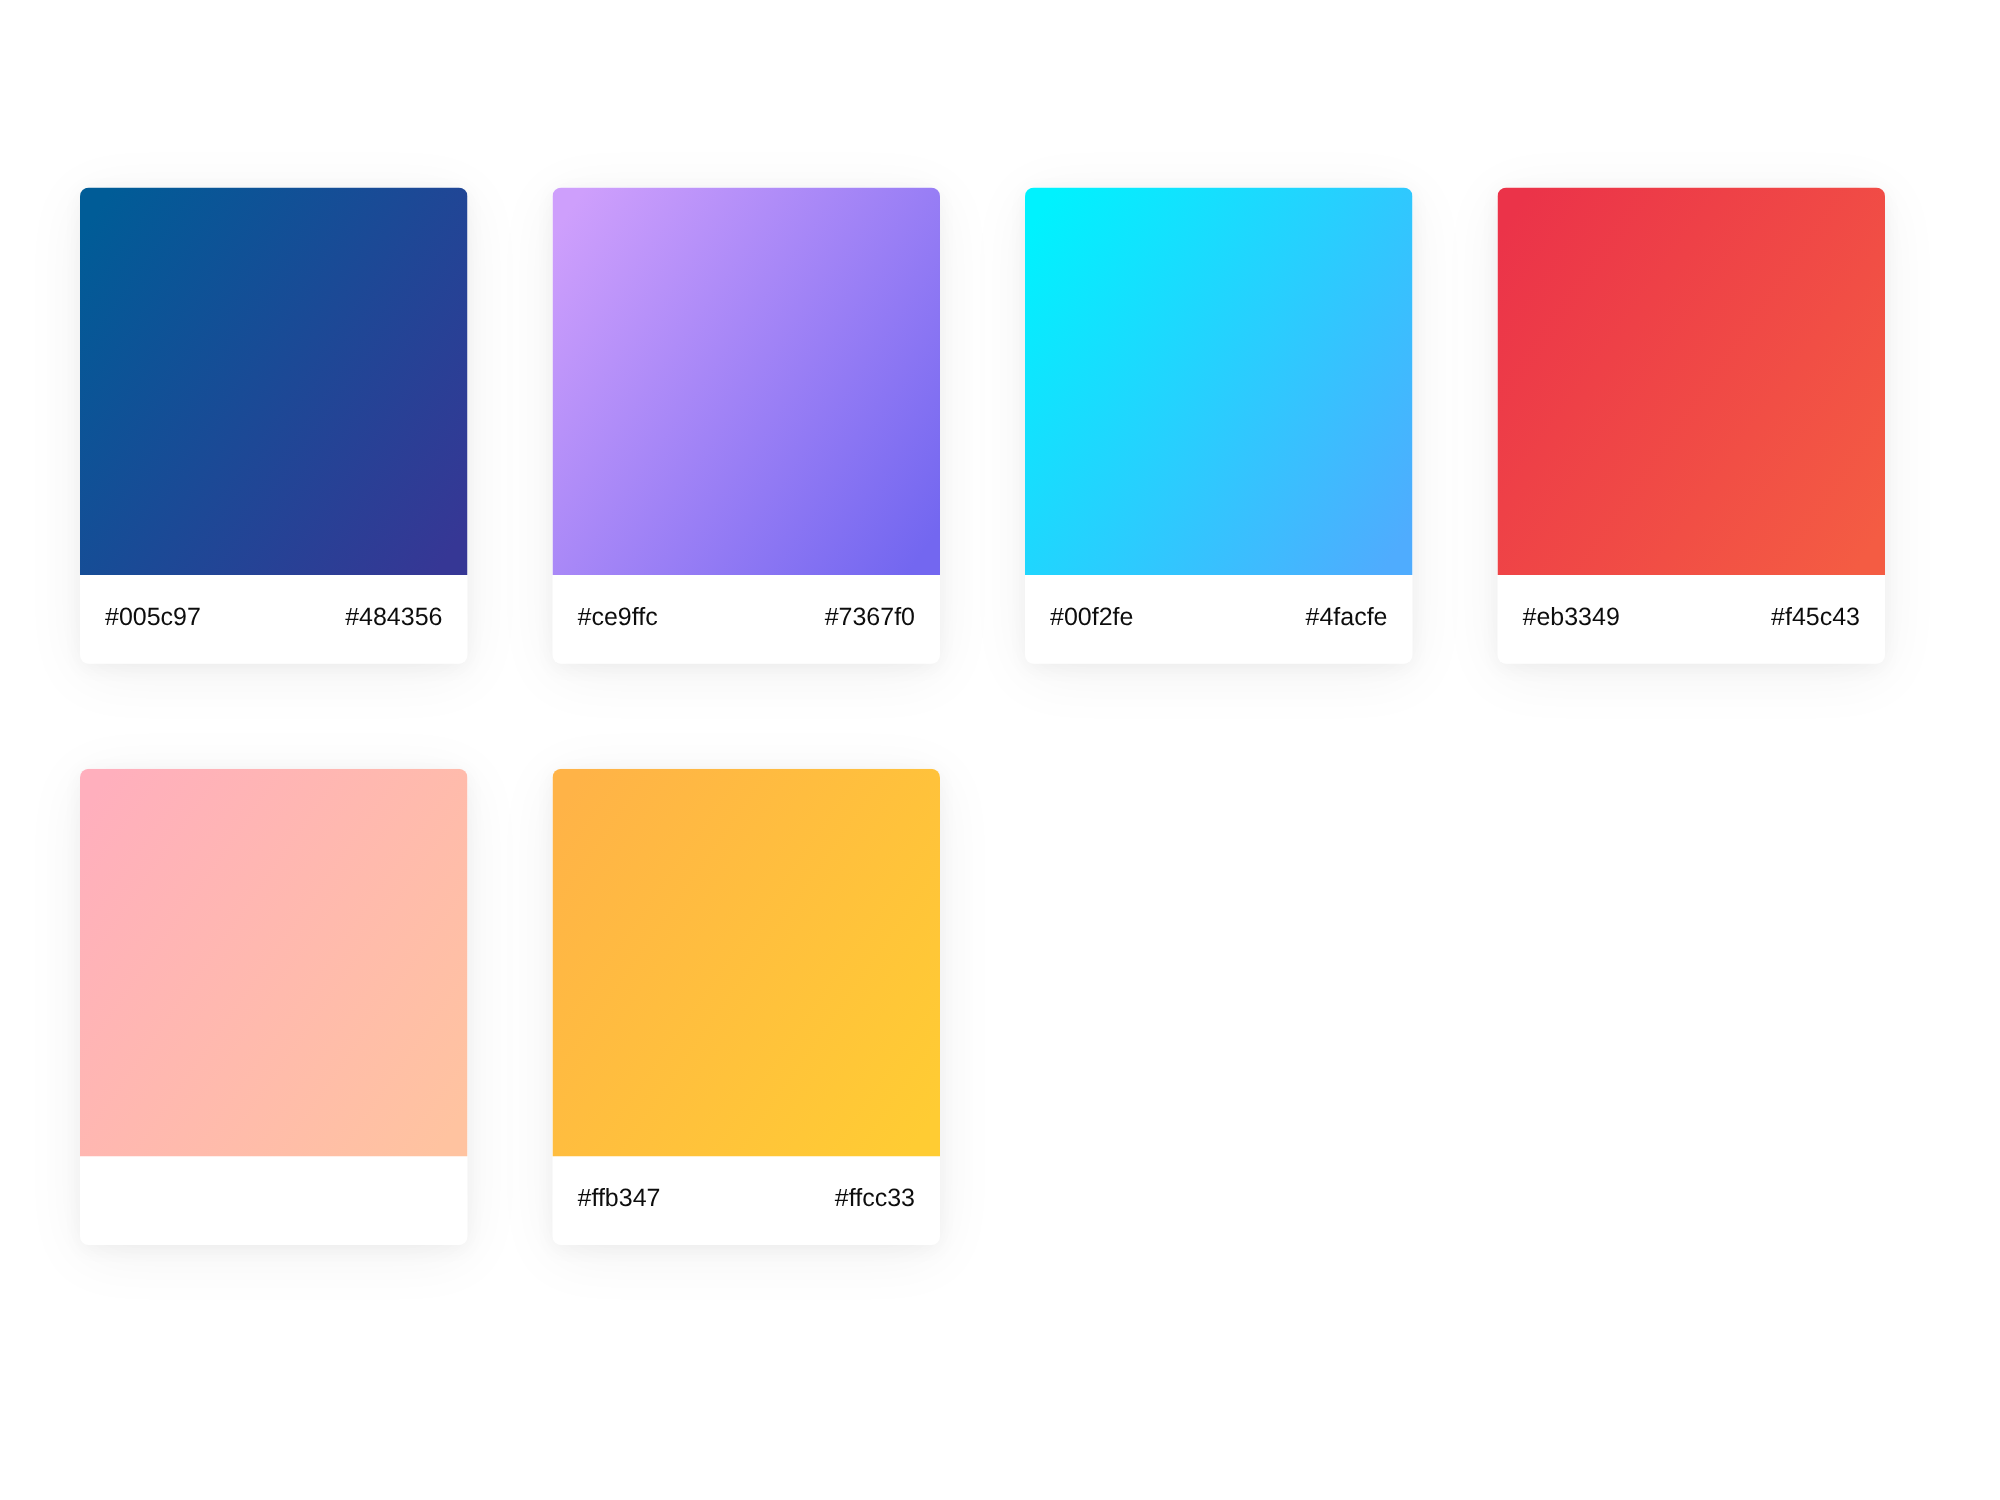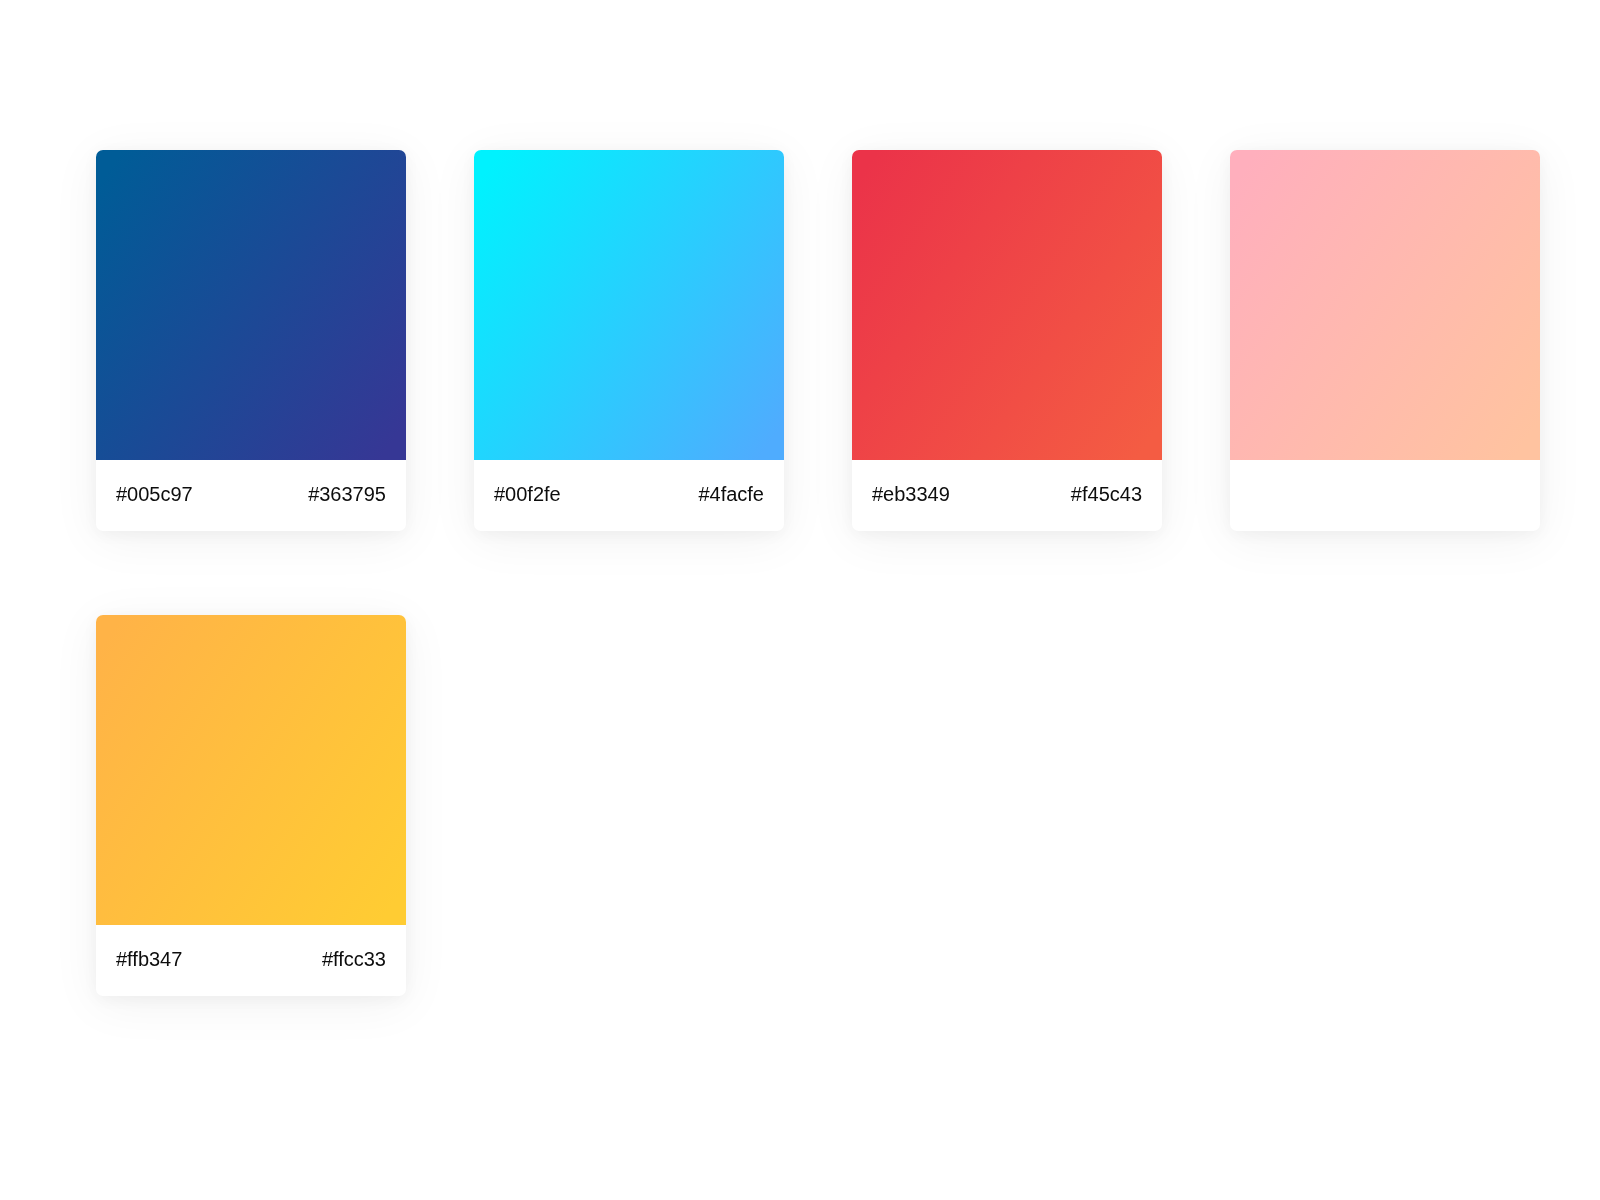--- a/index.html
+++ b/index.html
@@ -8,21 +8,21 @@
     padding: 0;
     width: 1600px;
     height: 1200px;
     background: #ffffff;
     font-family: "Liberation Sans", sans-serif;
   }
   body { overflow: hidden; }
 
   #palette-grid {
     position: absolute;
-    left: 96px;
+    left: 64px;
     top: 150px;
     width: 1444px;
     display: grid;
     grid-template-columns: repeat(4, 310px);
     column-gap: 68px;
     row-gap: 84.5px;
   }
 
   .swatch-card {
     width: 310px;
@@ -61,24 +61,31 @@
 </style>
 </head>
 <body>
 
 <div id="palette-grid">
 
   <div class="swatch-card">
     <div class="swatch-gradient" style="background: linear-gradient(125deg, rgb(0, 92, 151) 5%, rgb(54, 55, 149) 95%);"></div>
     <div class="swatch-labels">
       <span class="hex">#005c97</span>
-      <span class="hex">#363795</span>
+      <span class="hex">#484356</span>
     </div>
   </div>
 
+  <div class="swatch-card">
+    <div class="swatch-gradient" style="background: linear-gradient(125deg, rgb(206, 159, 252) 5%, rgb(115, 103, 240) 95%);"></div>
+    <div class="swatch-labels">
+      <span class="hex">#ce9ffc</span>
+      <span class="hex">#7367f0</span>
+    </div>
+  </div>
 
   <div class="swatch-card">
     <div class="swatch-gradient" style="background: linear-gradient(125deg, rgb(0, 242, 254) 5%, rgb(79, 172, 254) 95%);"></div>
     <div class="swatch-labels">
       <span class="hex">#00f2fe</span>
       <span class="hex">#4facfe</span>
     </div>
   </div>
 
 

